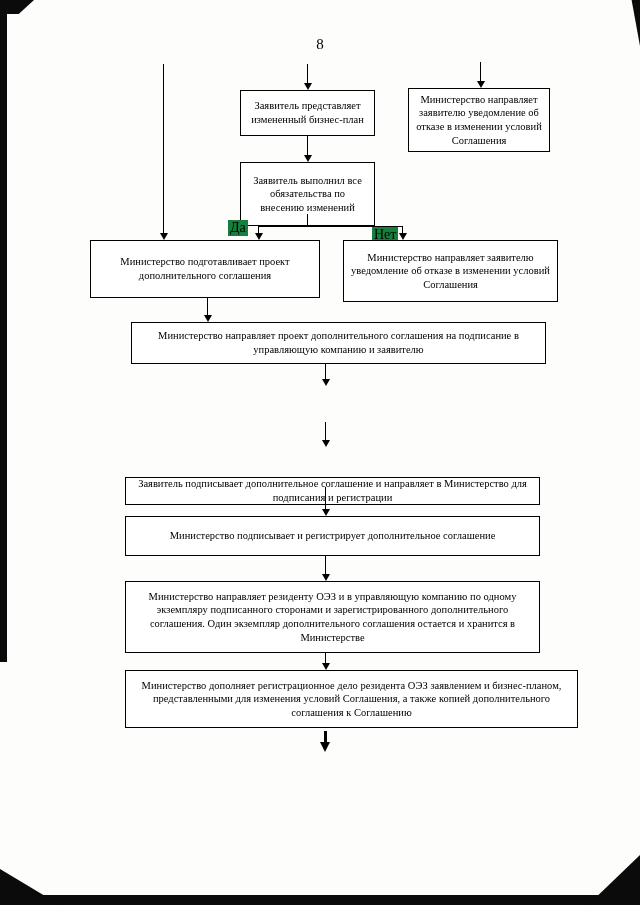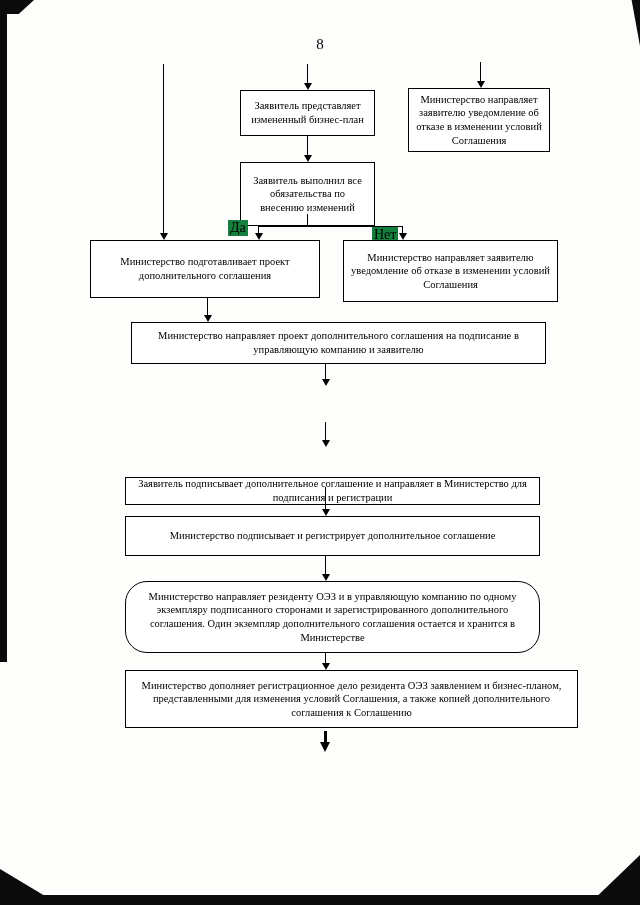--- a/index.html
+++ b/index.html
@@ -105,21 +105,21 @@
   <div class="vline head" style="left:325px;top:422px;height:18px;"></div>
 
   <div class="flow-box" style="left:125px;top:447px;width:415px;height:28px;margin-top:30px;">Заявитель подписывает дополнительное соглашение и направляет в Министерство для подписания и регистрации</div>
 
   <div class="vline head" style="left:325px;top:487px;height:22px;"></div>
 
   <div class="flow-box" style="left:125px;top:516px;width:415px;height:40px;">Министерство подписывает и регистрирует дополнительное соглашение</div>
 
   <div class="vline head" style="left:325px;top:556px;height:18px;"></div>
 
-  <div class="flow-box" style="left:125px;top:581px;width:415px;height:72px;border-radius:22px;">Министерство направляет резиденту ОЭЗ и в управляющую компанию по одному экземпляру подписанного сторонами и зарегистрированного дополнительного соглашения. Один экземпляр дополнительного соглашения остается и хранится в Министерстве</div>
+  <div class="flow-box" style="left:125px;top:581px;width:415px;height:72px;">Министерство направляет резиденту ОЭЗ и в управляющую компанию по одному экземпляру подписанного сторонами и зарегистрированного дополнительного соглашения. Один экземпляр дополнительного соглашения остается и хранится в Министерстве</div>
 
   <div class="vline head" style="left:325px;top:653px;height:10px;"></div>
 
   <div class="flow-box" style="left:125px;top:670px;width:453px;height:58px;">Министерство дополняет регистрационное дело резидента ОЭЗ заявлением и бизнес-планом, представленными для изменения условий Соглашения, а также копией дополнительного соглашения к Соглашению</div>
 
   <div class="vline thick head" style="left:324px;top:731px;height:11px;"></div>
 
 </div>
 
 </body></html>

